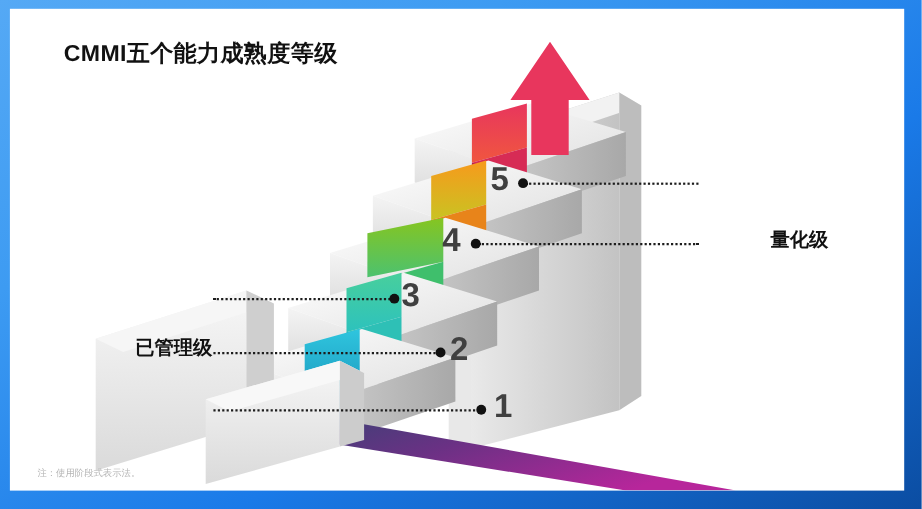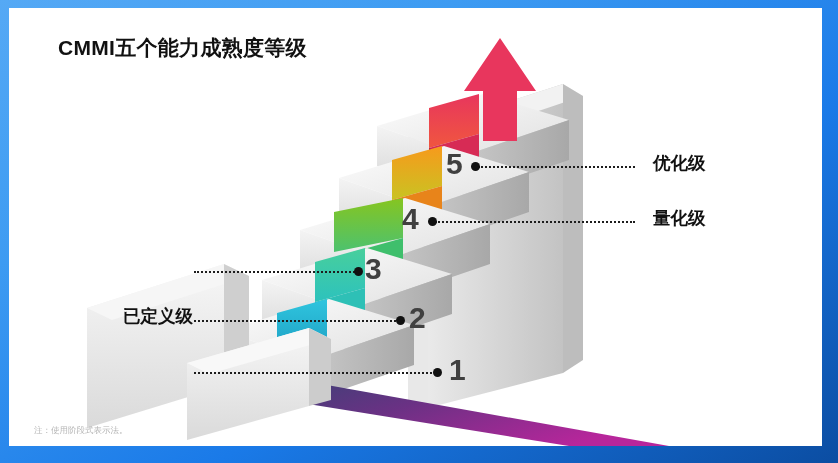--- a/index.html
+++ b/index.html
@@ -246,30 +246,29 @@
 
     <div id="footnote">注：使用阶段式表示法。</div>
 
     <div class="leader-line" style="left:185px; top:364px; width:242px;"></div>
     <div class="leader-dot" style="left:424px; top:360px;"></div>
     <div class="step-number" style="left:440px; top:347px;"><span>1</span></div>
 
     <div class="leader-line" style="left:185px; top:312px; width:206px;"></div>
     <div class="leader-dot" style="left:387px; top:308px;"></div>
     <div class="step-number" style="left:400px; top:295px;"><span>2</span></div>
-    <div class="stage-label label-left" style="left:82px; top:296px; width:102px; text-align:right;"><span>已定义级</span></div>
+    <div class="stage-label label-left" style="left:82px; top:296px; width:102px; text-align:right;"><span>已管理级</span></div>
 
     <div class="leader-line" style="left:185px; top:263px; width:164px;"></div>
     <div class="leader-dot" style="left:345px; top:259px;"></div>
     <div class="step-number" style="left:356px; top:246px;"><span>3</span></div>
 
     <div class="leader-line" style="left:426px; top:213px; width:200px;"></div>
     <div class="leader-dot" style="left:419px; top:209px;"></div>
     <div class="step-number" style="left:393px; top:196px;"><span>4</span></div>
-    <div class="stage-label label-right" style="left:644px; top:198px; width:100px; text-align:left;"><span>量化级</span></div>
+    <div class="stage-label label-right" style="left:644px; top:198px; width:100px; text-align:right;"><span>量化级</span></div>
 
     <div class="leader-line" style="left:469px; top:158px; width:157px;"></div>
     <div class="leader-dot" style="left:462px; top:154px;"></div>
     <div class="step-number" style="left:437px; top:141px;"><span>5</span></div>
-    <div class="stage-label label-right" style="left:644px; top:143px; width:100px; text-align:left;"><span>优化级</span></div>
 
   </div>
 </div>
 
 </body></html>

